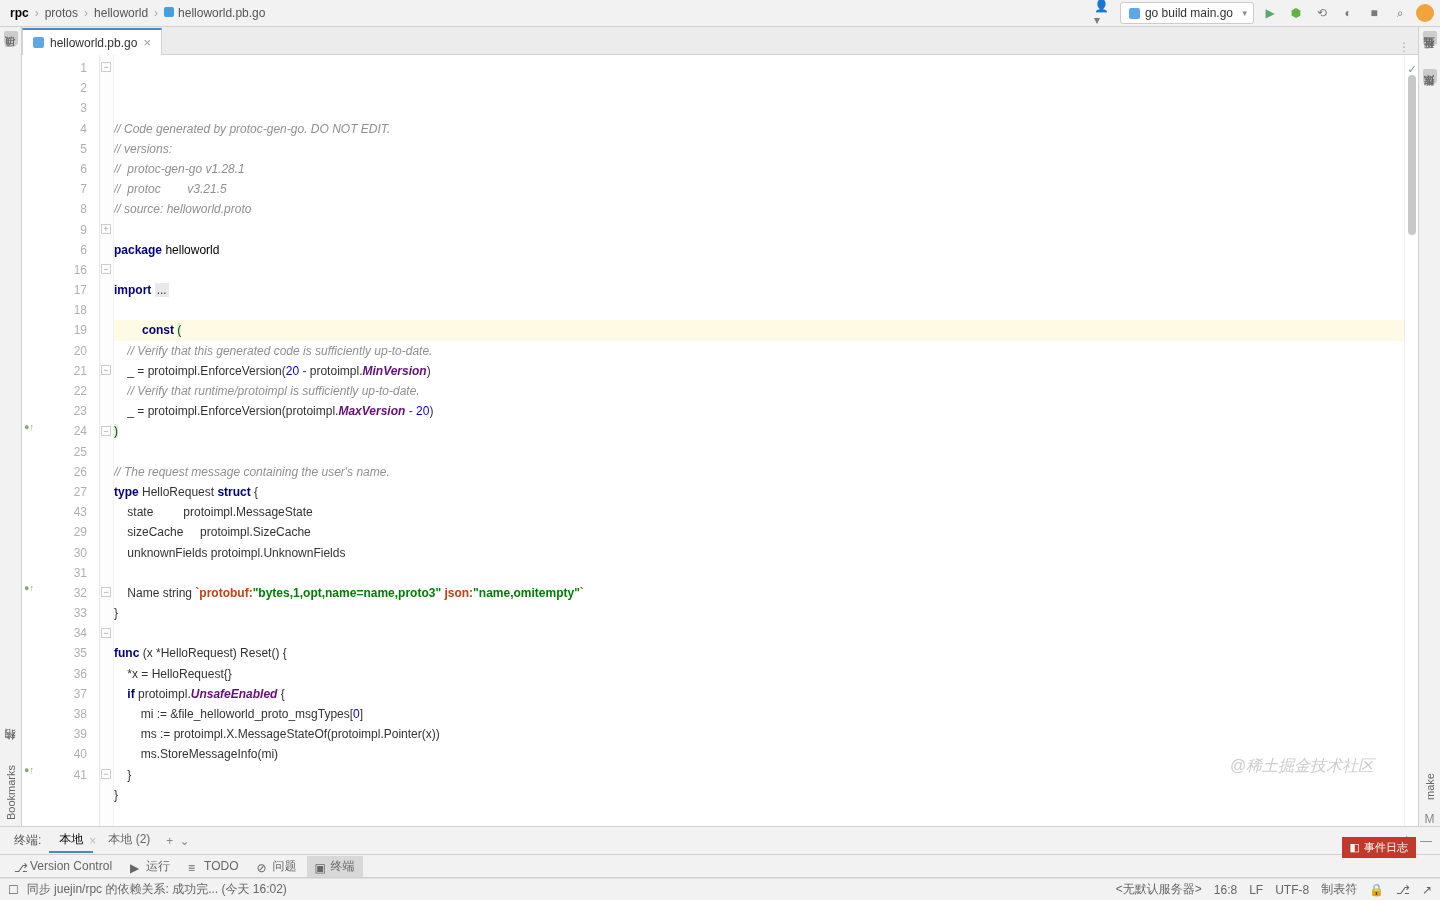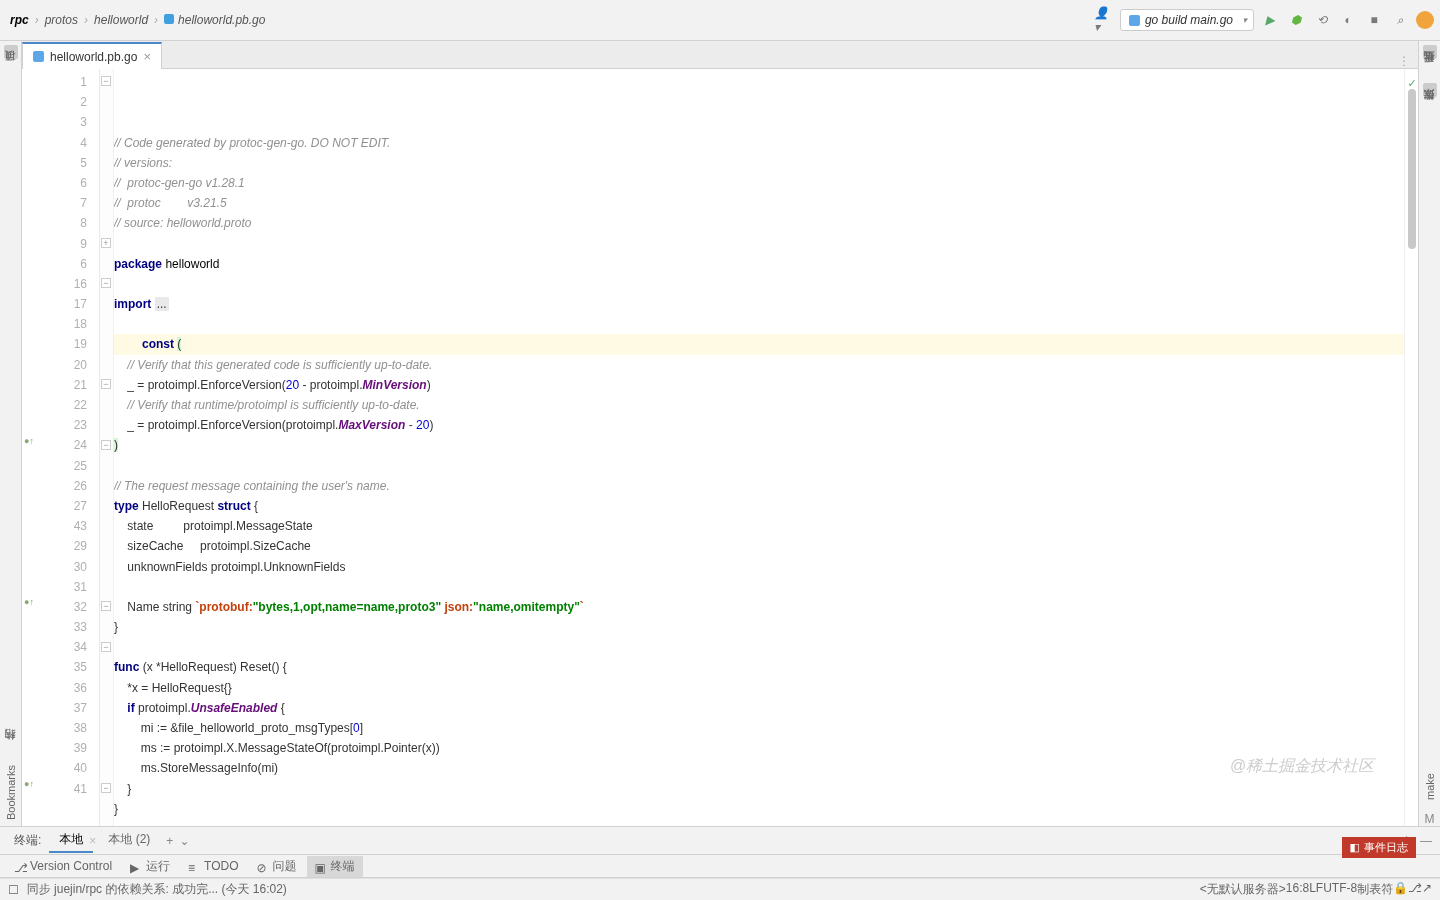--- a/index.html
+++ b/index.html
@@ -1,17 +1,17 @@
 <!DOCTYPE html>
 <html><head>
 <meta charset="utf-8">
 <style>
 * { margin:0; padding:0; box-sizing:border-box; font-family:"Segoe UI",Arial,sans-serif; font-size:12px; }
 body { width:1440px; height:900px; overflow:hidden; background:#fff; color:#333; display:flex; flex-direction:column; }
-.nav { height:41px; display:flex; align-items:center; border-bottom:1px solid #d1d1d1; background:#f2f2f2; padding:0 6px;font-style:italic; }
+.nav { height:27px; display:flex; align-items:center; border-bottom:1px solid #d1d1d1; background:#f2f2f2; padding:0 6px; }
 .breadcrumbs { display:flex; align-items:center; gap:2px; flex:1; }
 .crumb { padding:2px 4px; color:#555; }
 .crumb.bold { font-weight:bold; color:#000; }
 .chev { color:#aaa; }
 .crumb-icon { width:10px; height:10px; background:#40a0e0; display:inline-block; margin-right:4px; border-radius:2px; }
 .nav-right { display:flex; align-items:center; gap:6px; }
 .icon-btn { width:20px; height:20px; display:flex; align-items:center; justify-content:center; color:#7a7a7a; cursor:pointer; border-radius:2px; }
 .run-cfg { height:22px; border:1px solid #ccc; border-radius:3px; background:#fff; padding:0 20px 0 8px; display:flex; align-items:center; gap:5px; position:relative; }
 .run-cfg::after { content:"▾"; position:absolute; right:6px; color:#888; font-size:9px; }
 .run-cfg .fi { width:11px; height:11px; background:#5da7e8; display:inline-block; border-radius:2px; }
@@ -59,21 +59,21 @@
 .t-tab { padding:3px 10px; border-bottom:2px solid transparent; color:#666; }
 .t-tab.active { border-bottom-color:#4a88c7; color:#000; }
 .t-close { color:#bbb; margin-left:-6px; }
 .term-ctl { margin-left:4px; color:#888; cursor:pointer; }
 .term-right { margin-left:auto; display:flex; gap:8px; color:#888; }
 .tool-bar { height:23px; background:#f2f2f2; display:flex; align-items:center; padding:0 6px; gap:2px; border-bottom:1px solid #d1d1d1; }
 .tool { padding:2px 8px; display:flex; align-items:center; gap:5px; color:#666; cursor:pointer; }
 .tool.active { background:#d8d8d8; }
 .tool .ti { width:11px; height:11px; display:inline-block; }
 .status { height:22px; background:#f2f2f2; display:flex; align-items:center; padding:0 8px; gap:8px; border-top:1px solid #e0e0e0; color:#666; font-size:11px; }
-.status-right { margin-left:auto; display:flex; align-items:flex-start; }
+.status-right { margin-left:auto; display:flex; gap:12px; align-items:center; }
 .watermark { position:absolute; right:30px; bottom:50px; color:#ccc; font-size:16px; font-style:italic; pointer-events:none; }
 .event-log { position:fixed; bottom:42px; right:24px; background:#c0392b; color:#fff; padding:3px 8px; font-size:11px; border-radius:0; display:flex; gap:4px; align-items:center; }
 .event-log::before { content:"◧"; }
 </style>
 </head>
 <body>
 
 <div class="nav">
   <div class="breadcrumbs">
     <span class="crumb bold">rpc</span>

